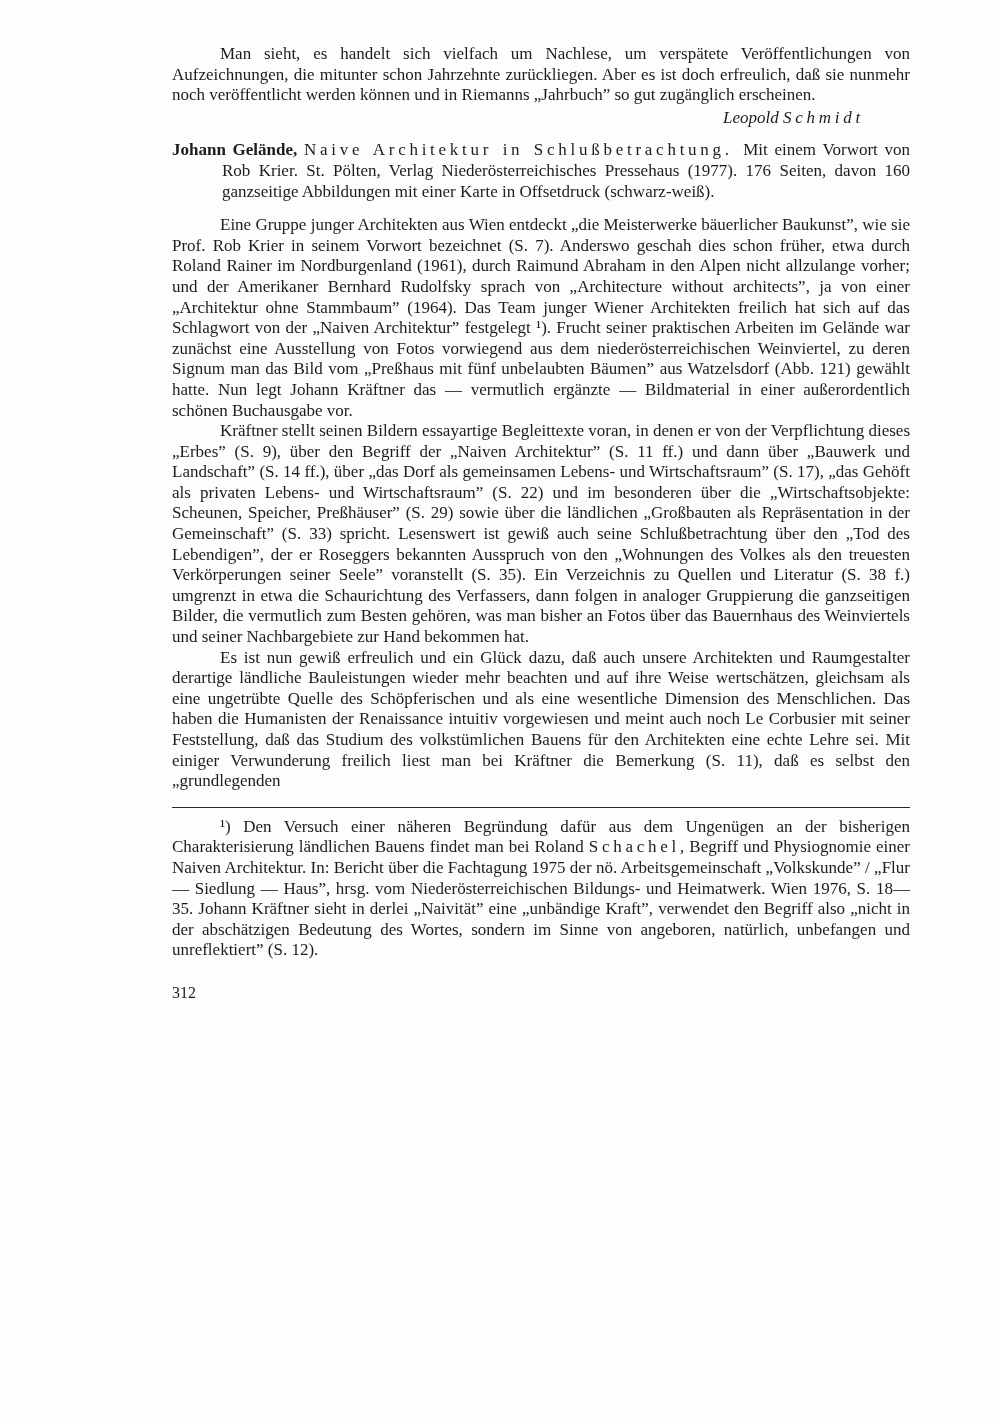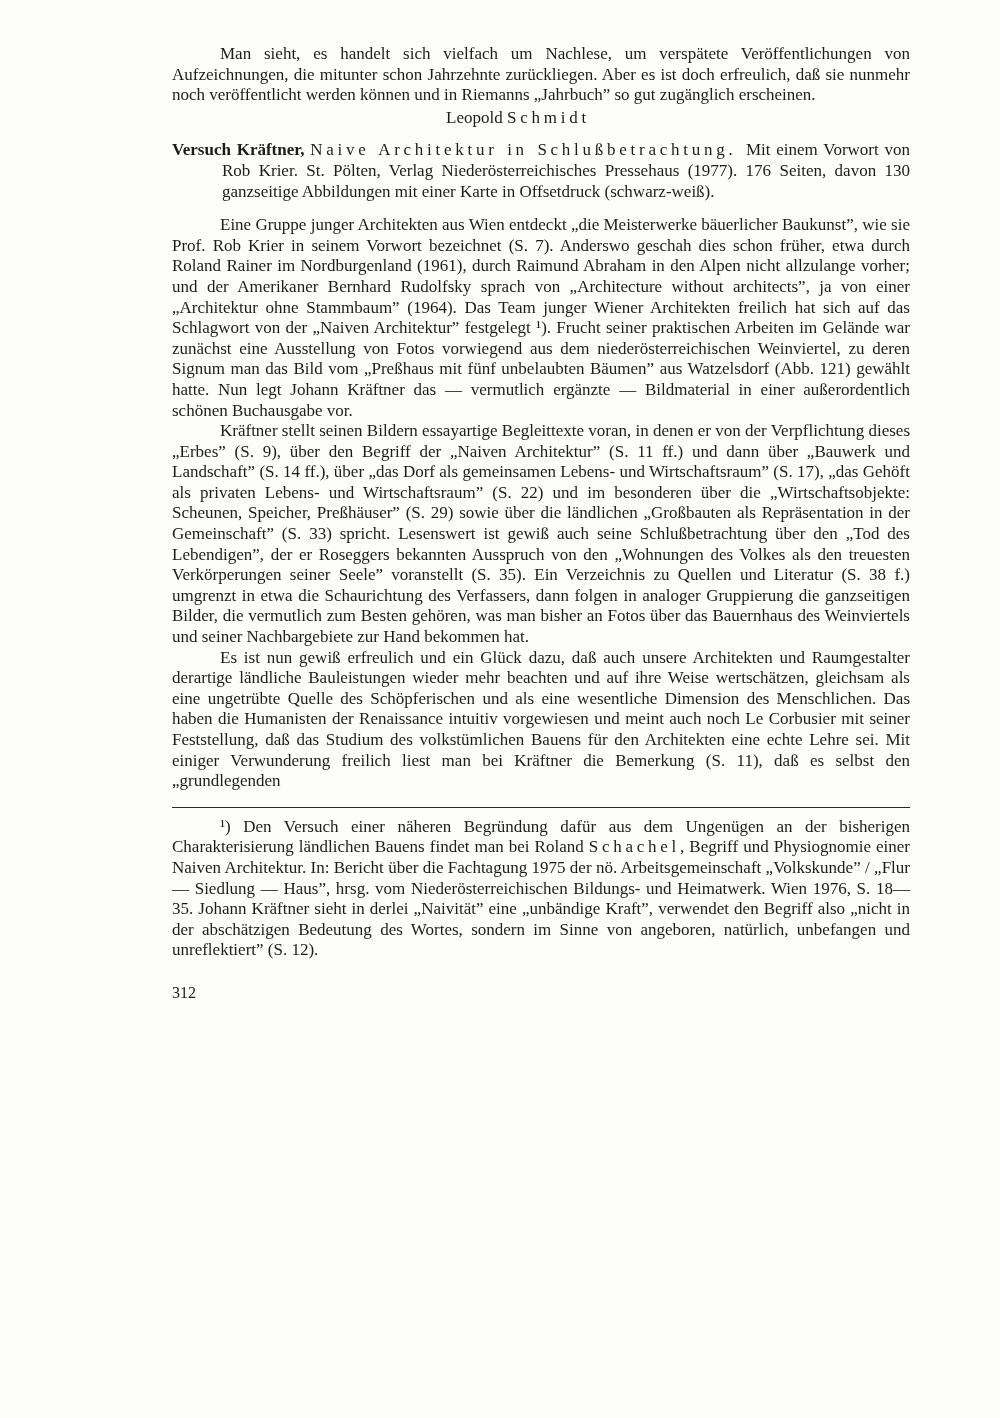--- a/index.html
+++ b/index.html
@@ -16,23 +16,24 @@
     padding: 44px 90px 0 172px;
     overflow: hidden;
   }
   .para {
     text-align: justify;
     text-indent: 48px;
     hyphens: auto;
     -webkit-hyphens: auto;
   }
   .signature {
-    text-align: center;
+    text-align: right;
     padding-right: 46px;
     margin: 2px 0 12px 0;
+    font-style: italic;
   }
   .spaced { letter-spacing: 0.22em; }
   .heading {
     text-align: justify;
     padding-left: 50px;
     text-indent: -50px;
     margin-bottom: 13px;
     hyphens: auto;
     -webkit-hyphens: auto;
   }
@@ -58,21 +59,21 @@
 <body>
 
 <div class="page">
 
   <main>
 
     <p class="para">Man sieht, es handelt sich vielfach um Nachlese, um verspätete Veröffentlichungen von Aufzeichnungen, die mitunter schon Jahrzehnte zurückliegen. Aber es ist doch erfreulich, daß sie nunmehr noch veröffentlicht werden können und in Riemanns „Jahrbuch” so gut zugänglich erscheinen.</p>
 
     <p class="signature"><span>Leopold </span><span class="spaced">Schmidt</span></p>
 
-    <p class="heading"><span class="author">Versuch Kräftner, </span><span class="spaced">Naive Architektur in Schlußbetrachtung. </span><span>Mit einem Vorwort von Rob Krier. St. Pölten, Verlag Niederösterreichisches Pressehaus (1977). 176 Seiten, davon 130 ganzseitige Abbildungen mit einer Karte in Offsetdruck (schwarz-weiß).</span></p>
+    <p class="heading"><span class="author">Johann Gelände, </span><span class="spaced">Naive Architektur in Schlußbetrachtung. </span><span>Mit einem Vorwort von Rob Krier. St. Pölten, Verlag Niederösterreichisches Pressehaus (1977). 176 Seiten, davon 160 ganzseitige Abbildungen mit einer Karte in Offsetdruck (schwarz-weiß).</span></p>
 
     <p class="para">Eine Gruppe junger Architekten aus Wien entdeckt „die Meisterwerke bäuerlicher Baukunst”, wie sie Prof. Rob Krier in seinem Vorwort bezeichnet (S. 7). Anderswo geschah dies schon früher, etwa durch Roland Rainer im Nordburgenland (1961), durch Raimund Abraham in den Alpen nicht allzulange vorher; und der Amerikaner Bernhard Rudolfsky sprach von „Architecture without architects”, ja von einer „Architektur ohne Stammbaum” (1964). Das Team junger Wiener Architekten freilich hat sich auf das Schlagwort von der „Naiven Architektur” festgelegt ¹). Frucht seiner praktischen Arbeiten im Gelände war zunächst eine Ausstellung von Fotos vorwiegend aus dem niederösterreichischen Weinviertel, zu deren Signum man das Bild vom „Preßhaus mit fünf unbelaubten Bäumen” aus Watzelsdorf (Abb. 121) gewählt hatte. Nun legt Johann Kräftner das — vermutlich ergänzte — Bildmaterial in einer außerordentlich schönen Buchausgabe vor.</p>
 
     <p class="para">Kräftner stellt seinen Bildern essayartige Begleittexte voran, in denen er von der Verpflichtung dieses „Erbes” (S. 9), über den Begriff der „Naiven Architektur” (S. 11 ff.) und dann über „Bauwerk und Landschaft” (S. 14 ff.), über „das Dorf als gemeinsamen Lebens- und Wirtschaftsraum” (S. 17), „das Gehöft als privaten Lebens- und Wirtschaftsraum” (S. 22) und im besonderen über die „Wirtschaftsobjekte: Scheunen, Speicher, Preßhäuser” (S. 29) sowie über die ländlichen „Großbauten als Repräsentation in der Gemeinschaft” (S. 33) spricht. Lesenswert ist gewiß auch seine Schlußbetrachtung über den „Tod des Lebendigen”, der er Roseggers bekannten Ausspruch von den „Wohnungen des Volkes als den treuesten Verkörperungen seiner Seele” voranstellt (S. 35). Ein Verzeichnis zu Quellen und Literatur (S. 38 f.) umgrenzt in etwa die Schaurichtung des Verfassers, dann folgen in analoger Gruppierung die ganzseitigen Bilder, die vermutlich zum Besten gehören, was man bisher an Fotos über das Bauernhaus des Weinviertels und seiner Nachbargebiete zur Hand bekommen hat.</p>
 
     <p class="para">Es ist nun gewiß erfreulich und ein Glück dazu, daß auch unsere Architekten und Raumgestalter derartige ländliche Bauleistungen wieder mehr beachten und auf ihre Weise wertschätzen, gleichsam als eine ungetrübte Quelle des Schöpferischen und als eine wesentliche Dimension des Menschlichen. Das haben die Humanisten der Renaissance intuitiv vorgewiesen und meint auch noch Le Corbusier mit seiner Feststellung, daß das Studium des volkstümlichen Bauens für den Architekten eine echte Lehre sei. Mit einiger Verwunderung freilich liest man bei Kräftner die Bemerkung (S. 11), daß es selbst den „grundlegenden</p>
 
   </main>
 
   <hr class="footnote-rule">

